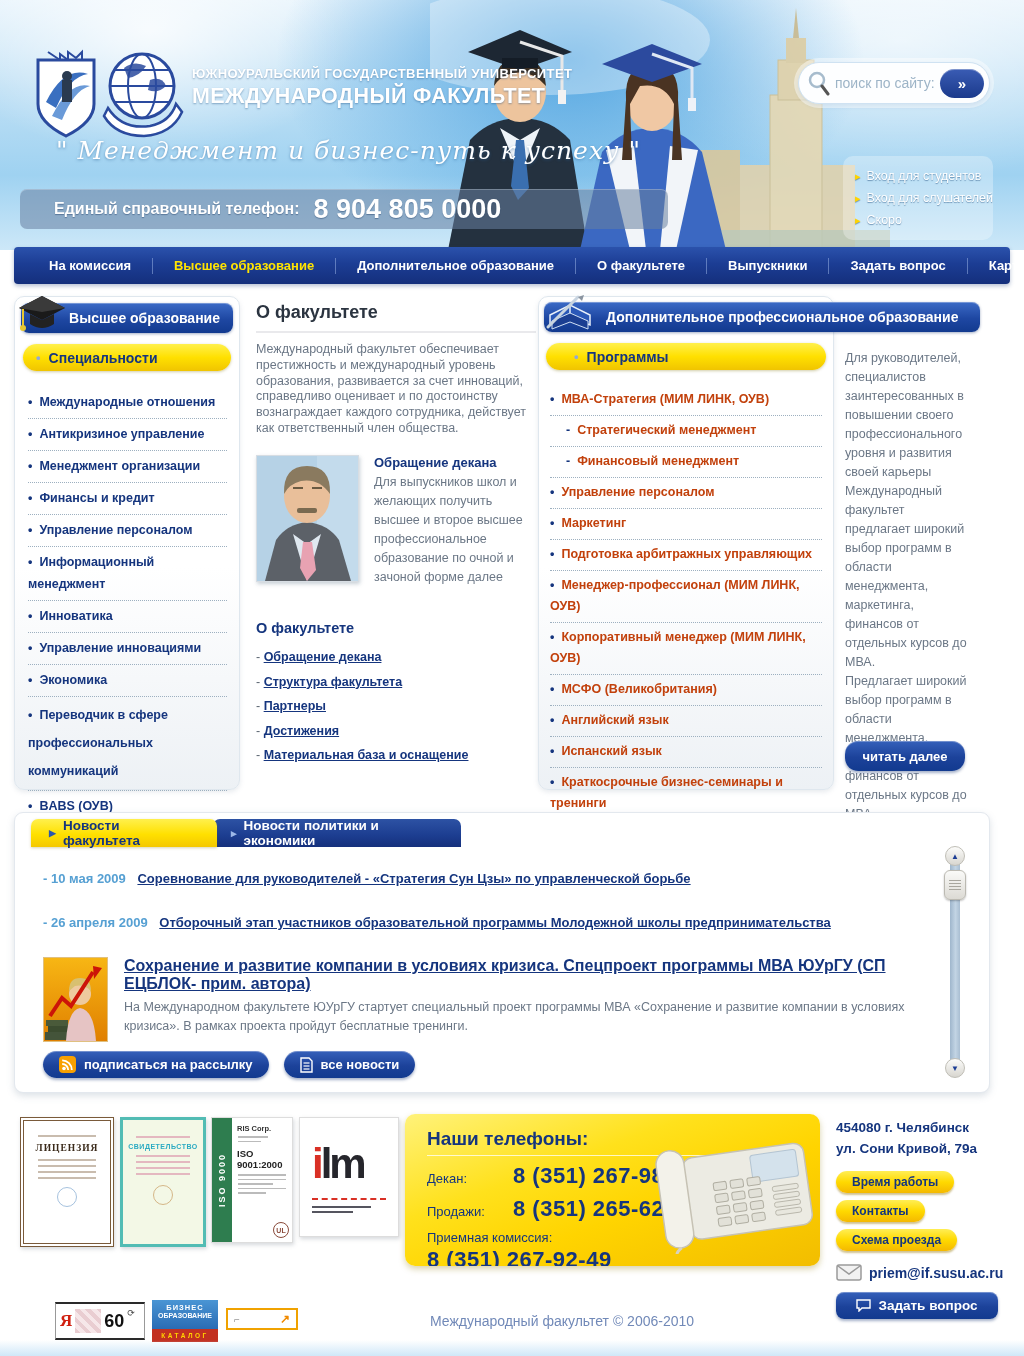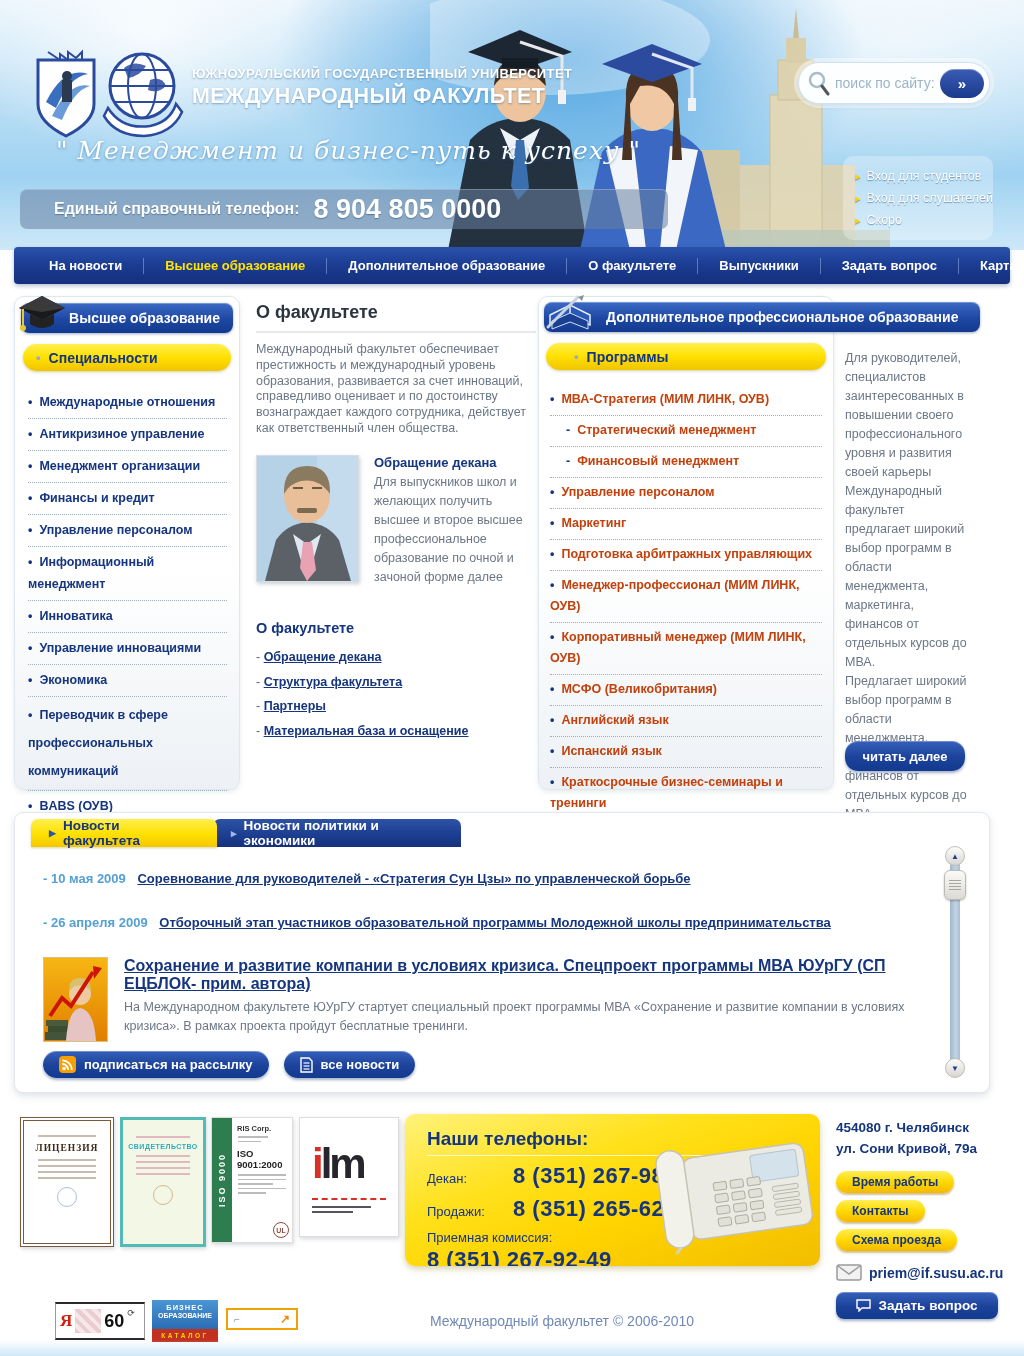--- a/index.html
+++ b/index.html
@@ -287,21 +287,21 @@
       <span class="login-link">Скоро</span>
     </div>
 
     <div class="phonebar">
       <span class="plabel">Единый справочный телефон:</span>
       <span class="pnum">8 904 805 0000</span>
     </div>
   </div>
 
   <div class="nav">
-    <div class="nav-item">На новости</div>
+    <div class="nav-item">На комиссия</div>
     <div class="nav-item active">Высшее образование</div>
     <div class="nav-item">Дополнительное образование</div>
     <div class="nav-item">О факультете</div>
     <div class="nav-item">Выпускники</div>
     <div class="nav-item">Задать вопрос</div>
     <div class="nav-item">Карта сайта</div>
   </div>
 
   <div class="panel" style="left:14px; top:296px; width:226px; height:494px;">
     <div class="panel-head" style="left:6px; right:6px; top:6px; justify-content:flex-end; padding-right:13px;">
@@ -356,20 +356,21 @@
     <div class="dean-info">
       <div class="dean-link">Обращение декана</div>
       <div class="dean-text">Для выпускников школ и  желающих получить высшее и второе высшее профессиональное образование по очной и зачоной форме далее</div>
     </div>
   </div>
   <div class="about-links-title">О факультете</div>
   <div class="about-links">
     <div class="about-row"><span class="about-link">Обращение декана</span></div>
     <div class="about-row"><span class="about-link">Структура факультета</span></div>
     <div class="about-row"><span class="about-link">Партнеры</span></div>
+    <div class="about-row"><span class="about-link">Достижения</span></div>
     <div class="about-row"><span class="about-link">Материальная база и оснащение</span></div>
   </div>
 
   <div class="panel" style="left:538px; top:296px; width:296px; height:494px;"></div>
   <div class="panel-head" style="left:544px; top:302px; width:436px; padding-left:62px;">
     <span class="head-icon" style="left:0; top:-9px;">
       <svg width="52" height="44" viewBox="0 0 52 44">
         <path d="M6 22 L26 12 L46 22 L46 32 L26 24 L6 32 Z" fill="#2a58b8" stroke="#e8f0fa" stroke-width="1.5"></path>
         <path d="M26 12 L26 24" stroke="#e8f0fa" stroke-width="1.5"></path>
         <path d="M8 28 L26 20 L44 28 L44 36 L26 29 L8 36 Z" fill="#1b3f92" stroke="#cfe0f4" stroke-width="1"></path>

